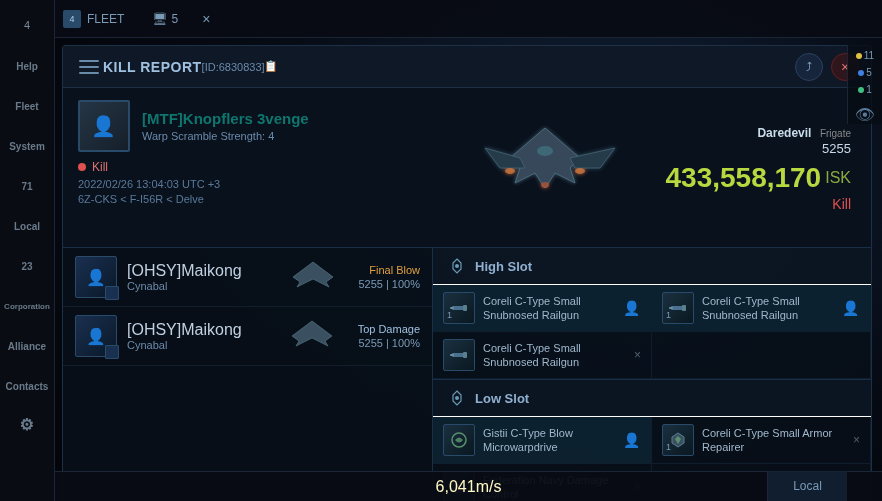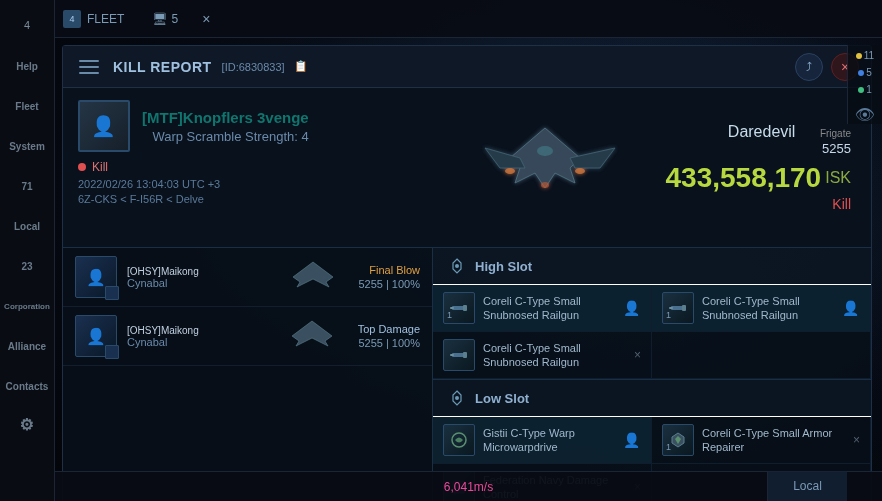--- a/index.html
+++ b/index.html
@@ -149,21 +149,20 @@
       justify-content: space-between;
       background: rgba(15,25,40,0.95);
       border-bottom: 1px solid #1e3045;
       padding: 8px 12px;
       height: 42px;
     }
 
     .panel-title-group {
       display: flex;
       align-items: center;
-      gap: 10px;
     }
 
     .hamburger-btn {
       width: 28px;
       height: 28px;
       display: flex;
       flex-direction: column;
       justify-content: center;
       gap: 4px;
       cursor: pointer;
@@ -255,24 +254,23 @@
       color: #4a6a8a;
     }
 
     .victim-name {
       font-size: 15px;
       font-weight: bold;
       color: #0f766e;
     }
 
     .victim-meta {
-      font-size: 13px;
+      font-size: 11px;
       color: #6a8aaa;
       margin-top: 3px;
-      text-align: right;
     }
 
     .kill-meta {
       margin-top: 6px;
     }
 
     .kill-status {
       display: flex;
       align-items: center;
       gap: 6px;
@@ -321,22 +319,22 @@
     .kill-right {
       padding: 12px 20px;
       text-align: right;
       min-width: 200px;
       display: flex;
       flex-direction: column;
       justify-content: center;
     }
 
     .ship-name {
-      font-size: 16px;
-      font-weight: normal;
+      font-size: 12px;
+      font-weight: bold;
       color: #c8dcea;
       margin-bottom: 2px;
     }
 
     .ship-class {
       font-size: 11px;
       color: #7a9ab5;
       margin-bottom: 10px;
     }
 
@@ -454,21 +452,21 @@
       align-items: center;
       justify-content: center;
       font-size: 8px;
     }
 
     .participant-info {
       flex: 1;
     }
 
     .participant-name {
-      font-size: 10px;
+      font-size: 16px;
       color: #c0d0e0;
     }
 
     .participant-ship {
       font-size: 11px;
       color: #6a8aaa;
     }
 
     .participant-damage {
       text-align: right;
@@ -599,22 +597,22 @@
       right: 0;
       height: 30px;
       background: rgba(8,12,20,0.95);
       border-top: 1px solid #1a2535;
       display: flex;
       align-items: center;
       justify-content: center;
     }
 
     .speed-value {
-      font-size: 12px;
-      color: #ec4899;
+      font-size: 16px;
+      color: #fef9c3;
     }
 
     
     .right-sidebar {
       position: absolute;
       right: 0;
       top: 45px;
       width: 35px;
       background: rgba(8,12,20,0.8);
       border-left: 1px solid #1a2535;
@@ -807,21 +805,21 @@
             <ellipse cx="50" cy="58" rx="5" ry="3" fill="#e08040" opacity="0.8"></ellipse>
             <ellipse cx="85" cy="72" rx="4" ry="3" fill="#e06030" opacity="0.6"></ellipse>
           </g>
         </svg>
       </div>
     </div>
 
     <div class="kill-right">
       <div>
         <span class="ship-name">Daredevil</span>
-        <span class="ship-class" style="color:#888; font-size:10px; margin-left:20px">Frigate</span>
+        <span class="ship-class" style="color:#888; font-size:10px; margin-left:4px">Frigate</span>
       </div>
       <div class="damage-value">5255</div>
       <div class="isk-row">
         <span class="isk-value">433,558,170</span>
         <span class="isk-label">ISK</span>
       </div>
       <div class="kill-result">Kill</div>
     </div>
   </div>
 
@@ -953,21 +951,21 @@
         </div>
         <div class="slot-grid">
 
           <div class="slot-item highlighted">
             <div class="slot-item-icon">
               <svg width="20" height="20" viewBox="0 0 20 20">
                 <circle cx="10" cy="10" r="7" fill="none" stroke="#5a9070" stroke-width="1.5"></circle>
                 <path d="M6,10 Q10,5 14,10 Q10,15 6,10 Z" fill="#4a8060"></path>
               </svg>
             </div>
-            <span class="slot-item-name">Gistii C-Type Warp Microwarpdrive</span>
+            <span class="slot-item-name">Gistii C-Type Blow Microwarpdrive</span>
             <span class="slot-person-icon">👤</span>
           </div>
 
           <div class="slot-item">
             <div style="position:relative">
               <div class="slot-item-icon">
                 <svg width="20" height="20" viewBox="0 0 20 20">
                   <path d="M10,3 L16,7 L16,13 L10,17 L4,13 L4,7 Z" fill="#3a5060" stroke="#5a8090" stroke-width="1"></path>
                   <path d="M10,6 L13,9 L10,14 L7,9 Z" fill="#5a9070"></path>
                 </svg>

